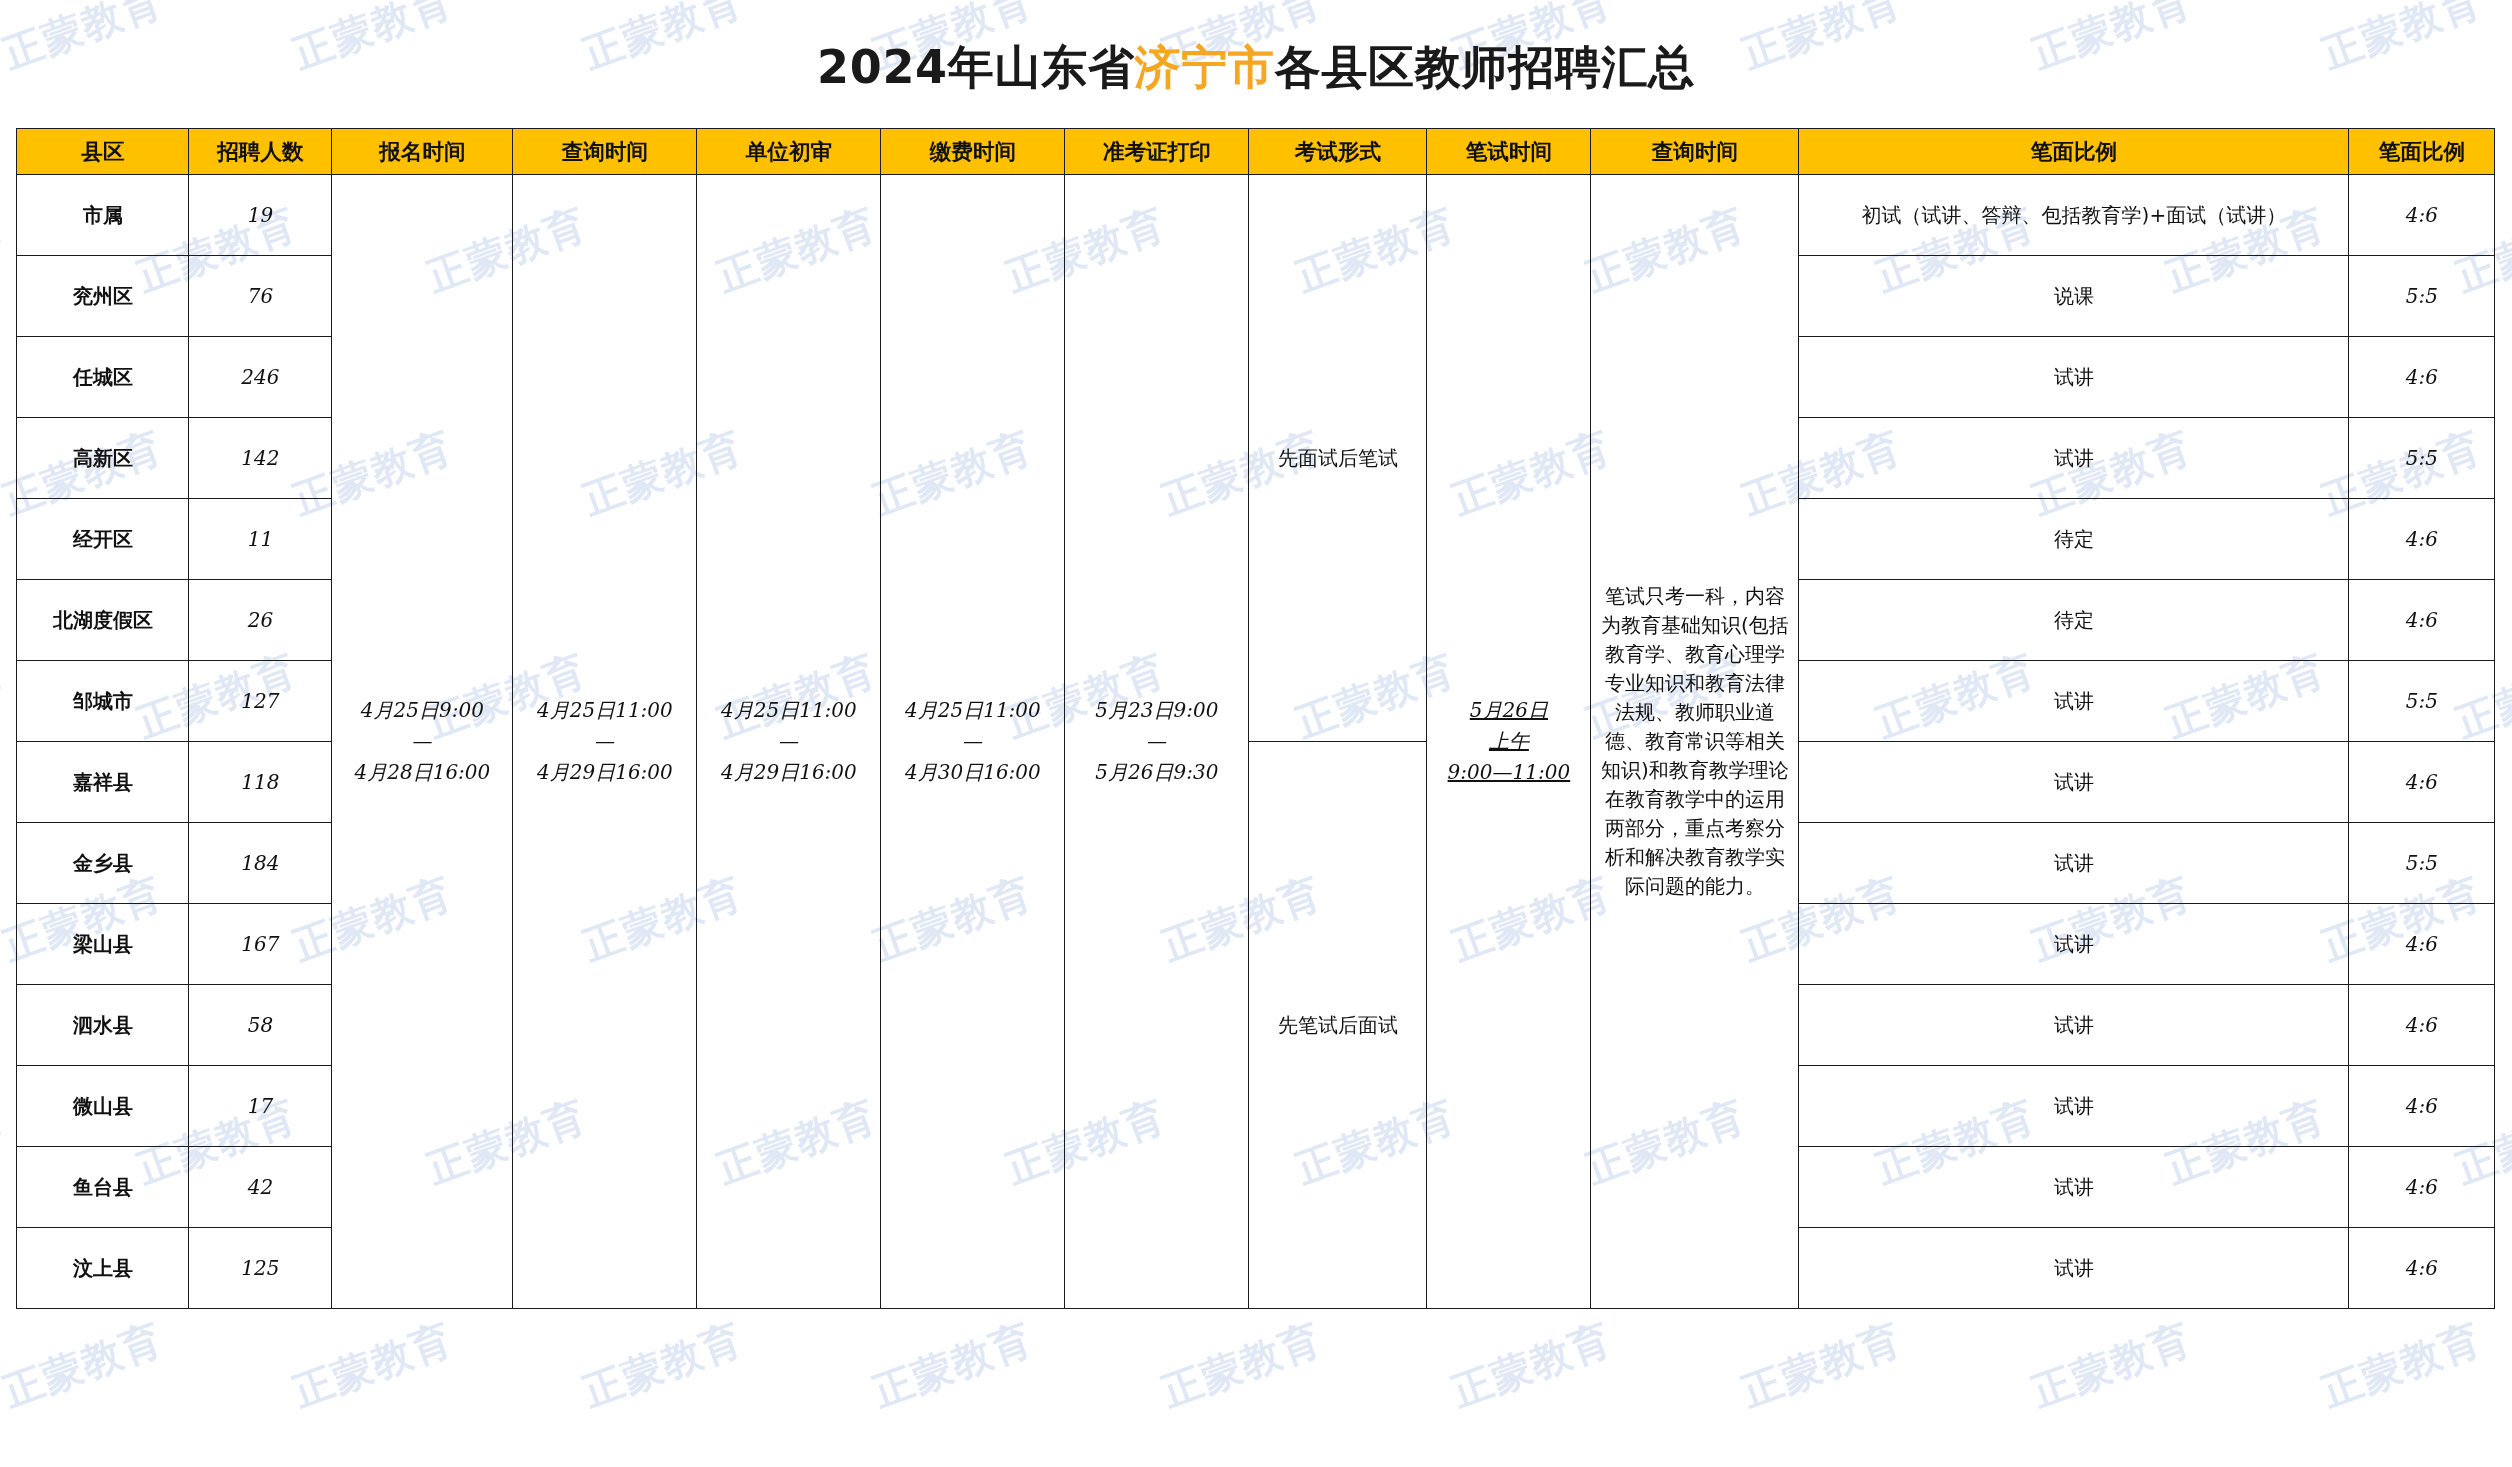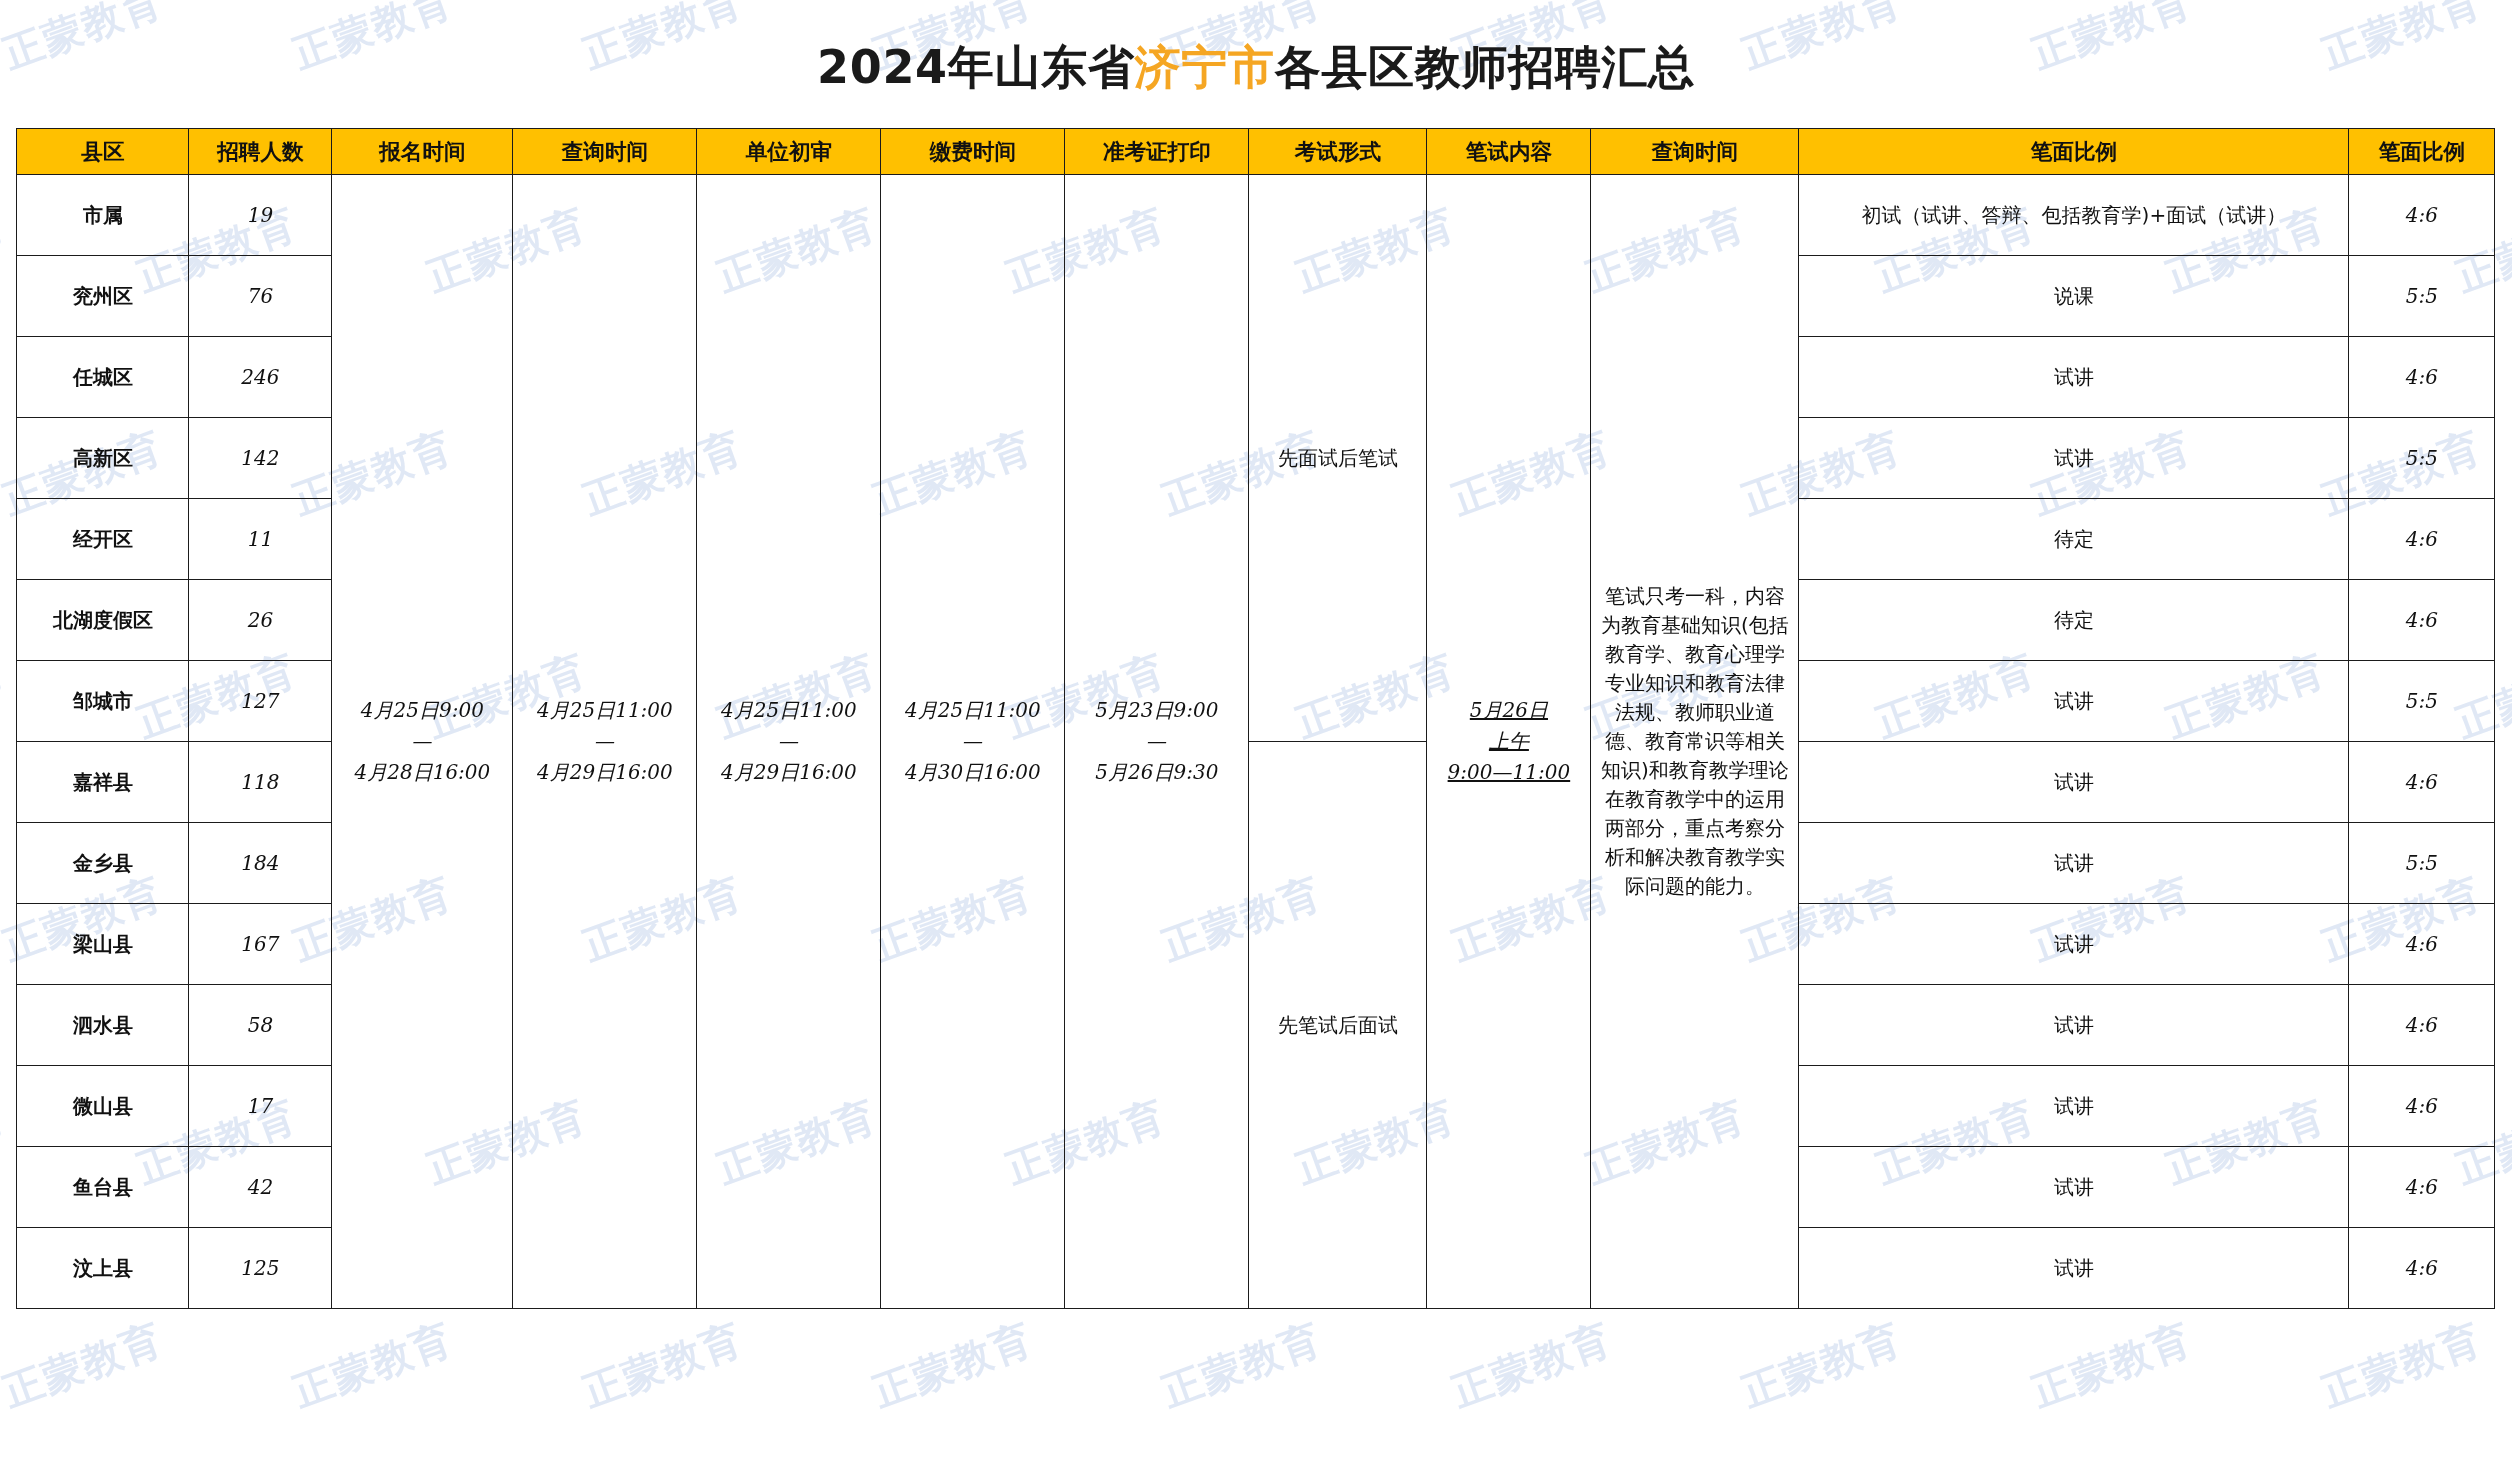--- a/index.html
+++ b/index.html
@@ -231,21 +231,21 @@
     <thead>
       <tr>
         <th>县区</th>
         <th>招聘人数</th>
         <th>报名时间</th>
         <th>查询时间</th>
         <th>单位初审</th>
         <th>缴费时间</th>
         <th>准考证打印</th>
         <th>考试形式</th>
-        <th>笔试内容</th>
+        <th>笔试时间</th>
         <th>查询时间</th>
         <th>笔面比例</th>
         <th>笔面比例</th>
       </tr>
     </thead>
     <tbody>
 
       <tr class="datarow">
         <td class="county">市属</td>
         <td class="num">19</td>

